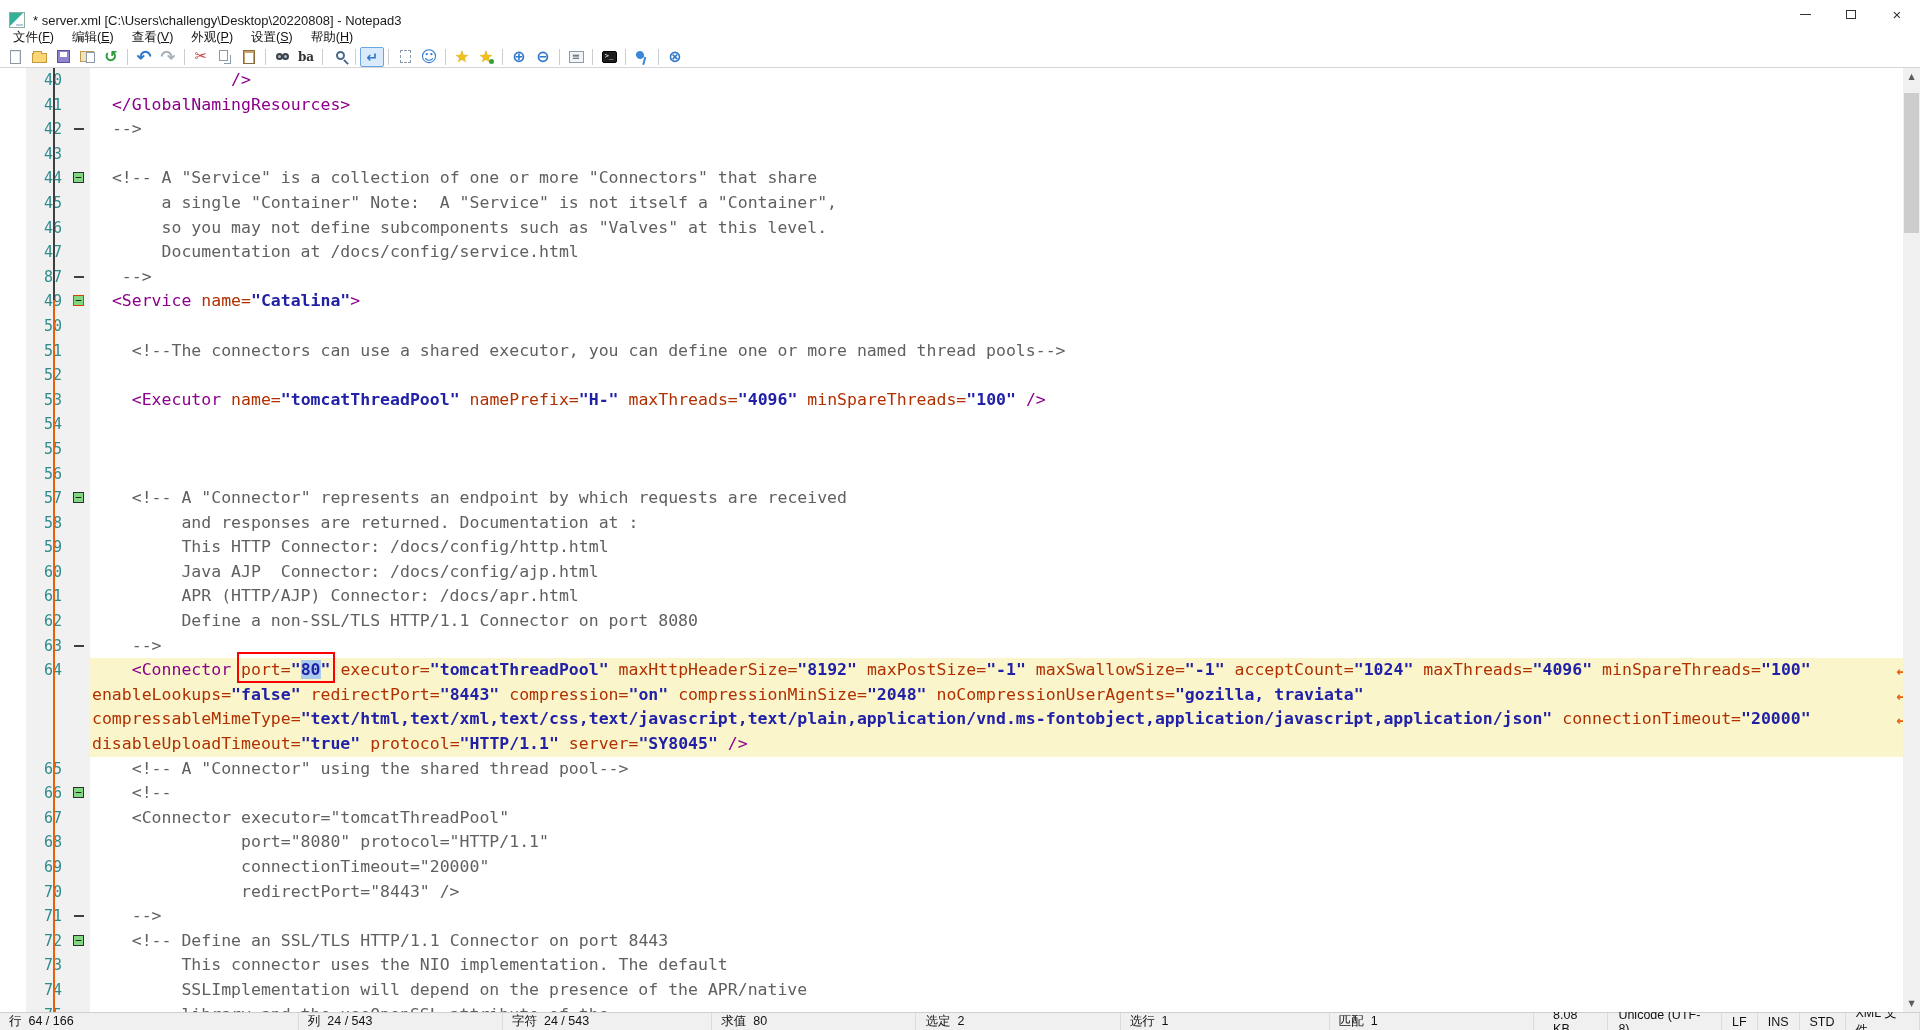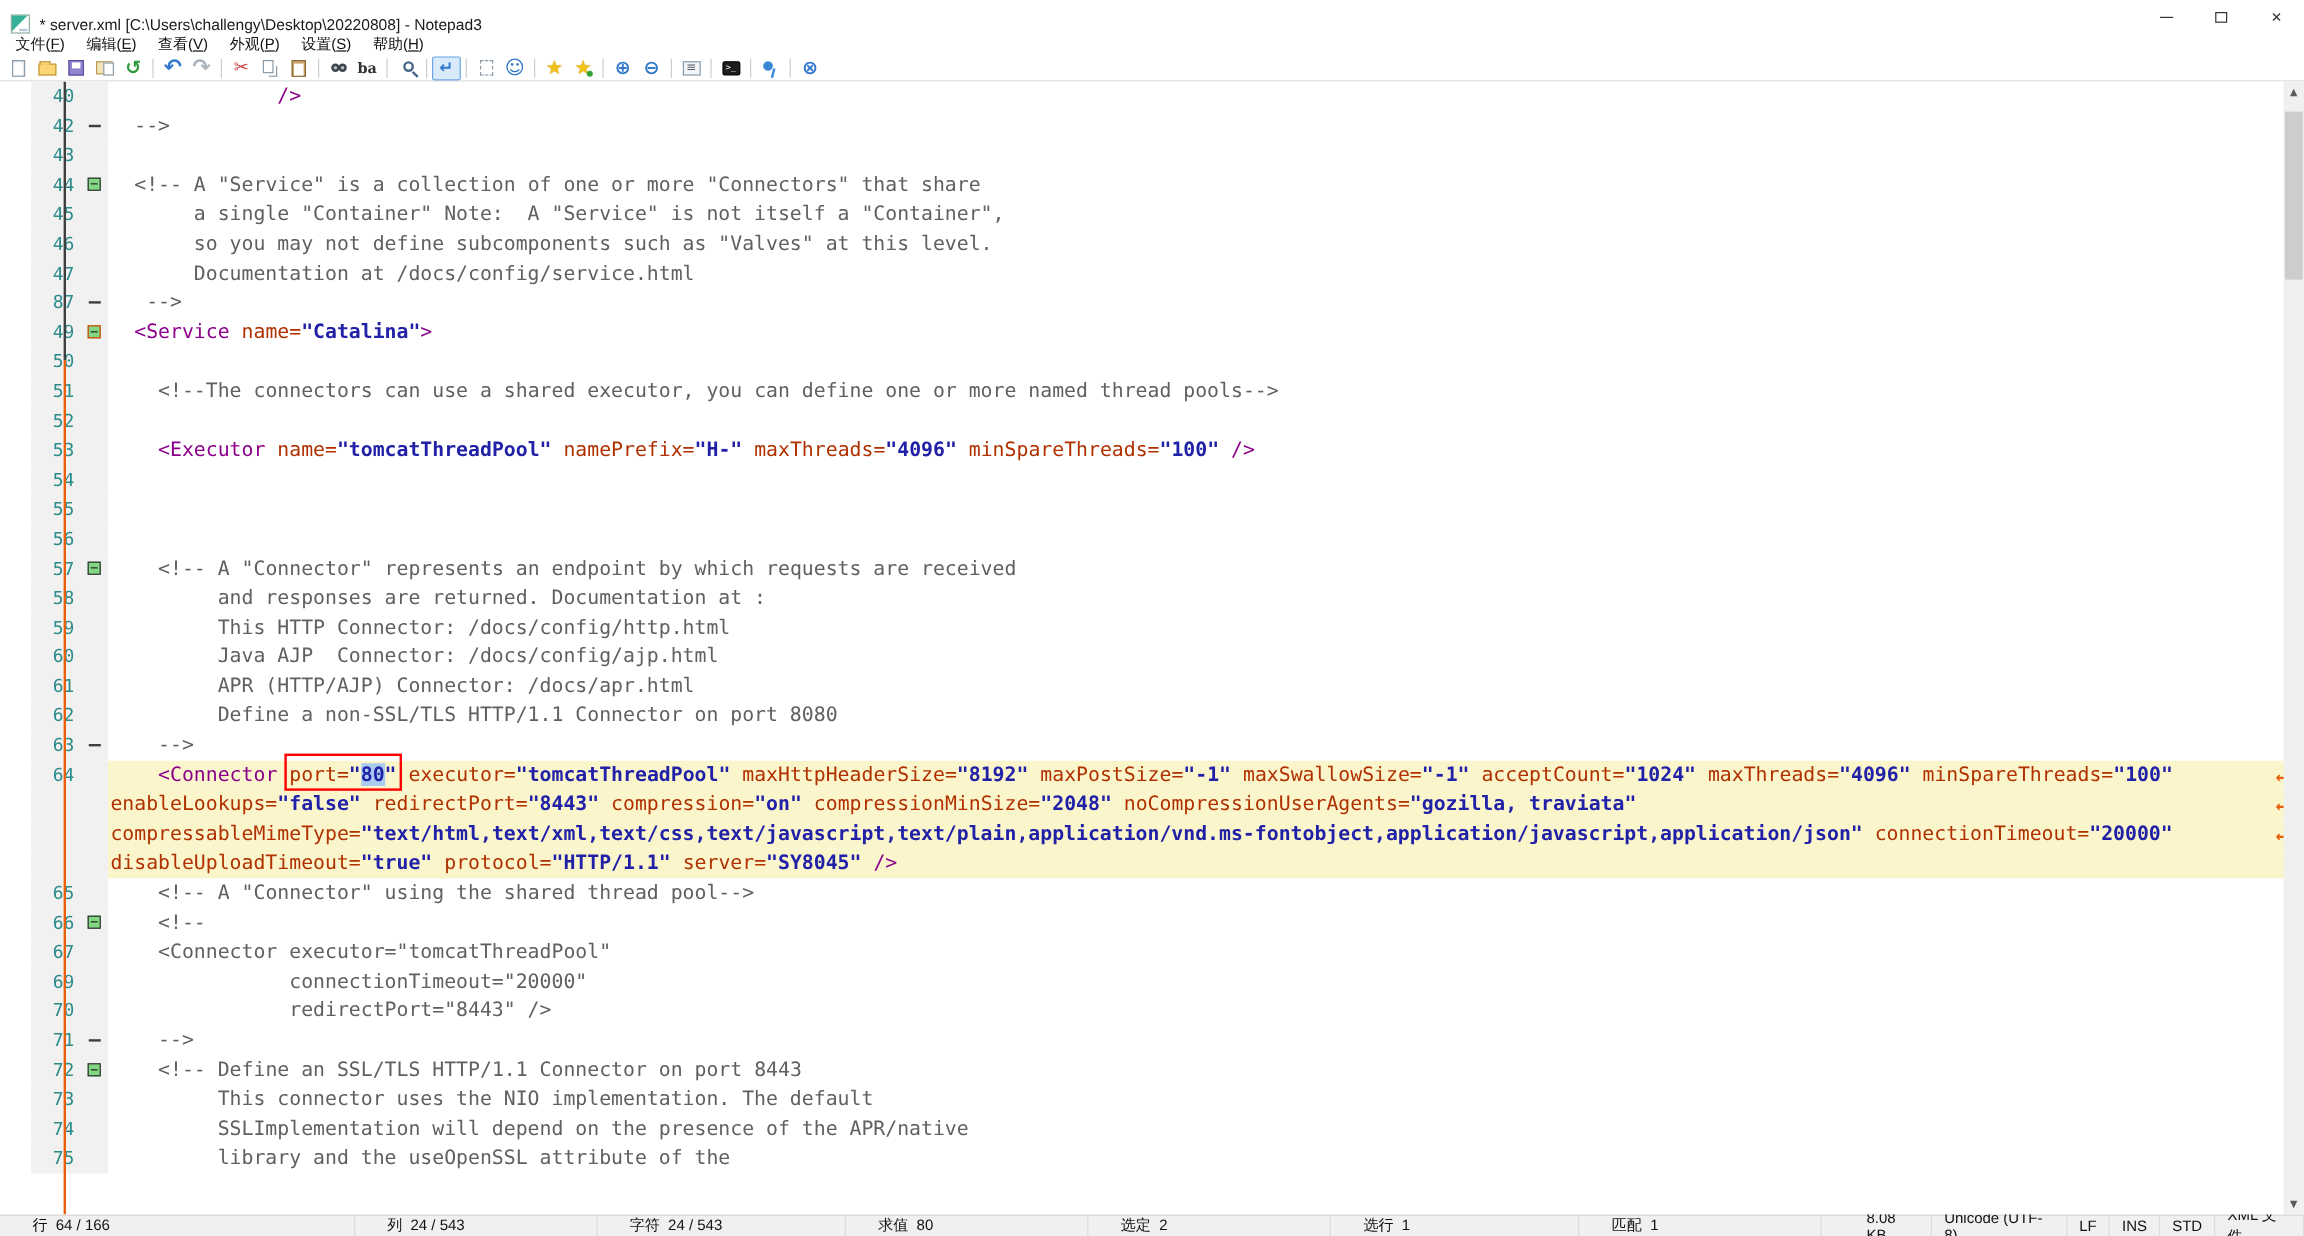--- a/index.html
+++ b/index.html
@@ -105,21 +105,21 @@
   
   .vscroll { position:absolute; right:0; top:68px; width:17px; height:944px; background:#f0f0f0; z-index:4; }
   .sbtn { height:17px; display:flex; align-items:center; justify-content:center;
     color:#5a5a5a; font-size:8px; font-family:"DejaVu Sans", sans-serif; }
   .sthumb { position:absolute; left:1px; right:1px; top:25px; height:140px; background:#cdcdcd; }
   .sbtn.down { position:absolute; bottom:0; left:0; right:0; }
 
   
   .statusbar { height:18px; display:flex; align-items:stretch; background:#f0f0f0;
     border-top:1px solid #cfcfcf; font-size:12.5px; color:#111; }
-  .scell { display:flex; align-items:center; padding-left:27px; border-right:1px solid #dcdcdc; }
+  .scell { display:flex; align-items:center; padding-left:9px; border-right:1px solid #dcdcdc; }
   .scell.right { padding:0 10px; }
   .spacer { flex:1; border-right:none; }
 </style>
 </head>
 <body>
 
 <div class="titlebar">
   <span class="app-icon"></span>
   <span class="title-text">* server.xml [C:\Users\challengy\Desktop\20220808] - Notepad3</span>
   <div class="win-controls">
@@ -262,20 +262,25 @@
 
 <div class="editor" id="editor">
   <div class="fold-guide"></div>
   <div id="ed-rows">
       <div class="crow">
         <span class="lnum">40</span>
         <span class="lfold"></span>
         <span class="ltext"><span class="seg pl">              </span><span class="seg tg">/&gt;</span></span>
       </div>
       <div class="crow">
+        <span class="lnum">41</span>
+        <span class="lfold"></span>
+        <span class="ltext"><span class="seg pl">  </span><span class="seg tg">&lt;/GlobalNamingResources&gt;</span></span>
+      </div>
+      <div class="crow">
         <span class="lnum">42</span>
         <span class="lfold">
           <span class="folddash"></span>
         </span>
         <span class="ltext"><span class="seg pl">  </span><span class="seg cm">--&gt;</span></span>
       </div>
       <div class="crow">
         <span class="lnum">43</span>
         <span class="lfold"></span>
         <span class="ltext"></span>
@@ -419,20 +424,25 @@
         <span class="lnum">66</span>
         <span class="lfold">
           <span class="foldbox">−</span>
         </span>
         <span class="ltext"><span class="seg pl">    </span><span class="seg cm">&lt;!--</span></span>
       </div>
       <div class="crow">
         <span class="lnum">67</span>
         <span class="lfold"></span>
         <span class="ltext"><span class="seg cm">    &lt;Connector executor="tomcatThreadPool"</span></span>
+      </div>
+      <div class="crow">
+        <span class="lnum">68</span>
+        <span class="lfold"></span>
+        <span class="ltext"><span class="seg cm">               port="8080" protocol="HTTP/1.1"</span></span>
       </div>
       <div class="crow">
         <span class="lnum">69</span>
         <span class="lfold"></span>
         <span class="ltext"><span class="seg cm">               connectionTimeout="20000"</span></span>
       </div>
       <div class="crow">
         <span class="lnum">70</span>
         <span class="lfold"></span>
         <span class="ltext"><span class="seg cm">               redirectPort="8443" /&gt;</span></span>

